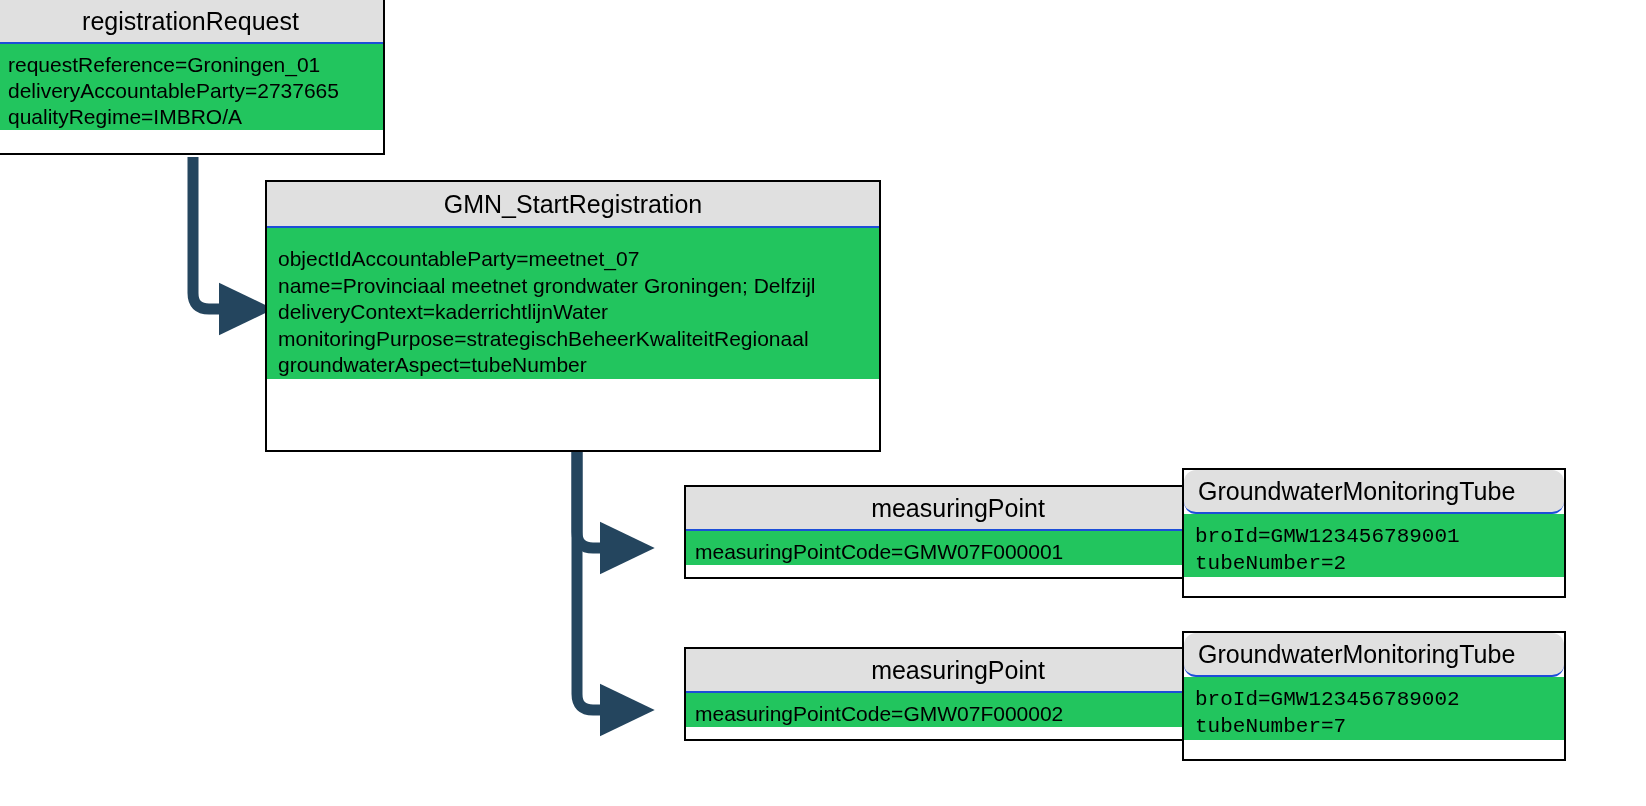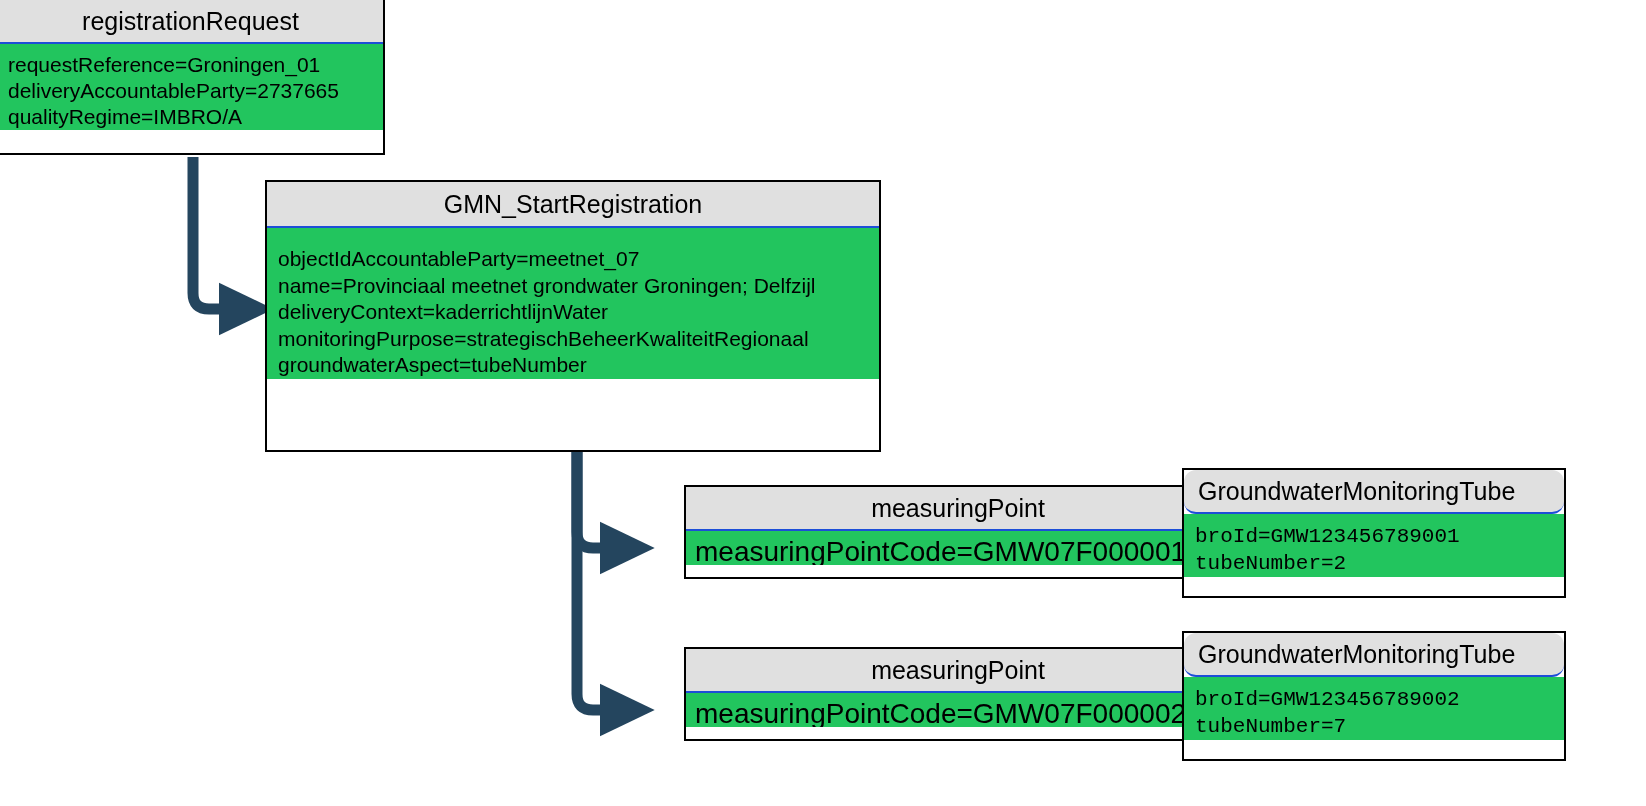--- a/index.html
+++ b/index.html
@@ -102,21 +102,21 @@
   }
   #box-measuring-point-1 { top: 485px; }
   #box-measuring-point-2 { top: 647px; }
   .box-measuring-point .uml-title {
     height: 44px;
     line-height: 42px;
     font-size: 25px;
   }
   .box-measuring-point .uml-body {
     padding: 7px 0 0 9px;
-    font-size: 28px;
+    font-size: 21px;
     line-height: 27px;
   }
 
   
   .box-gw-tube {
     width: 384px;
     height: 130px;
     left: 1182px;
   }
   #box-gw-tube-1 { top: 468px; }

